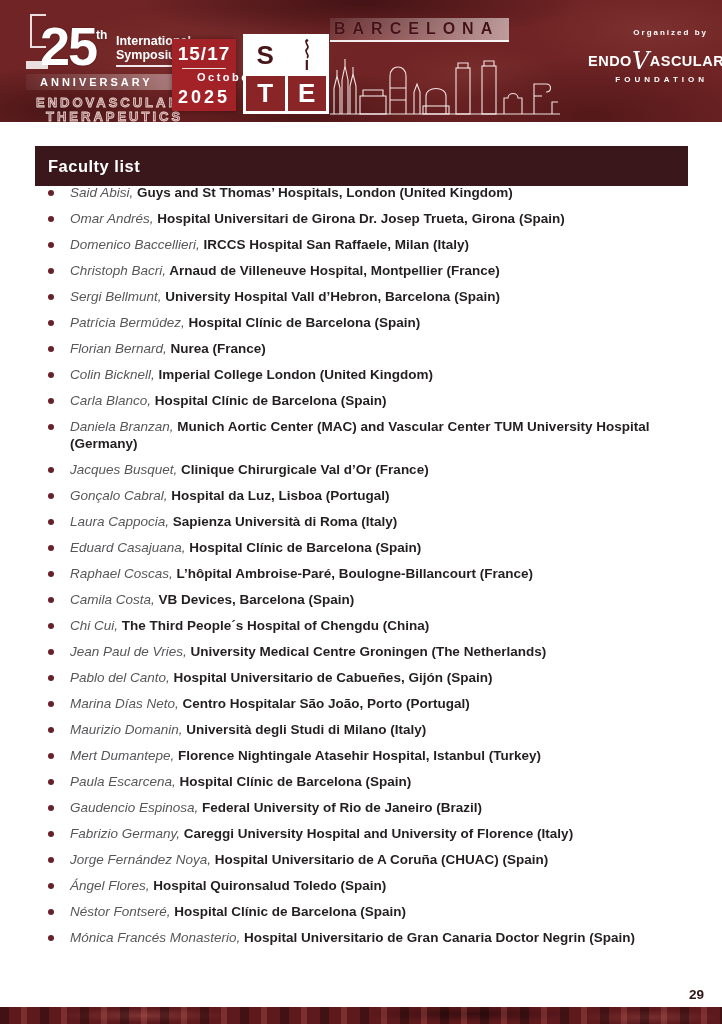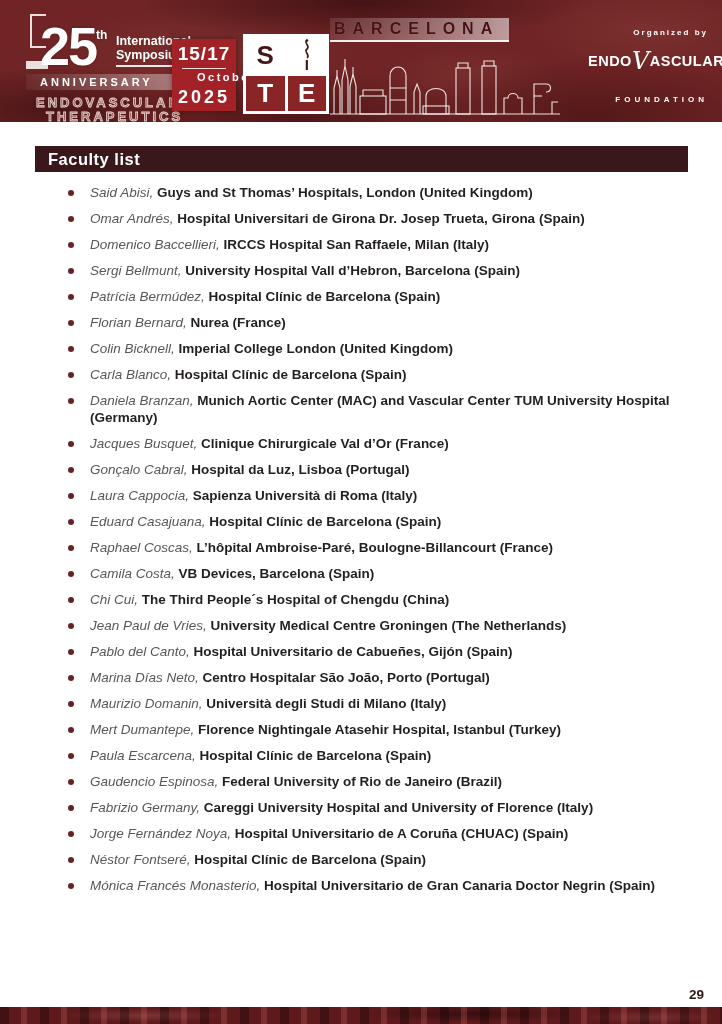--- a/index.html
+++ b/index.html
@@ -60,29 +60,29 @@
   .bcn-band{display:inline-block;background:linear-gradient(90deg, rgba(255,255,255,0.10), rgba(255,255,255,0.55));
     color:#451016;font-size:16px;font-weight:bold;letter-spacing:7px;padding:2px 10px 2px 4px;
     border-bottom:2px solid rgba(255,255,255,0.9);text-shadow:0 0 1px rgba(255,255,255,0.3);}
   .skyline{position:absolute;left:0;top:22px;}
 
   
   .orgby{position:absolute;left:588px;top:28px;width:120px;text-align:right;color:#fff;}
   .orgby .small{font-size:8px;font-weight:bold;letter-spacing:2px;}
   .orgby .endov{font-size:14.5px;font-weight:bold;letter-spacing:0.5px;margin-top:10px;white-space:nowrap;}
   .orgby .endov .vbig{font-size:24px;font-weight:normal;font-family:"DejaVu Serif",serif;font-style:italic;vertical-align:-3px;}
-  .orgby .found{font-size:8px;font-weight:bold;letter-spacing:4px;margin-top:20px;}
-
-  
-  .section-bar{position:absolute;left:35px;top:146px;width:653px;height:26px;background:#3a171b;
+  .orgby .found{font-size:8px;font-weight:bold;letter-spacing:4px;margin-top:0;}
+
+  
+  .section-bar{position:absolute;left:35px;top:146px;width:653px;height:40px;background:#3a171b;
     color:#ffffff;font-size:16.5px;font-weight:bold;letter-spacing:0.5px;
     display:flex;align-items:center;padding-left:13px;box-sizing:border-box;}
 
   
-  .faculty{position:absolute;left:50px;top:184px;width:628px;list-style:none;margin:0;padding:0;}
+  .faculty{position:absolute;left:30px;top:184px;width:628px;list-style:none;margin:0;padding:0;}
   .faculty li{position:relative;padding-left:40px;margin-bottom:9px;font-size:13.5px;line-height:17px;color:#1f1c1d;}
   .faculty li .bullet{position:absolute;left:18px;top:6px;width:6px;height:6px;border-radius:50%;background:#682129;}
   .faculty li .fname{font-style:italic;color:#57575a;font-weight:normal;}
   .faculty li .faff{font-weight:bold;color:#231f20;}
   .faculty li.gap-before{margin-top:13px;}
 
   
   .pagenum{position:absolute;right:18px;bottom:22px;font-size:13.5px;font-weight:bold;color:#2e1417;}
   .footer-strip{position:absolute;left:0;bottom:0;width:722px;height:17px;
     background-color:#5d191c;
@@ -183,20 +183,21 @@
   </div>
 
   <div class="section-bar">
     <span>Faculty list</span>
   </div>
 
   <ul class="faculty" id="faculty-list">
       <li><span class="bullet"></span><span class="fname">Said Abisi,</span><span class="faff"> Guys and St Thomas’ Hospitals, London (United Kingdom)</span></li>
       <li><span class="bullet"></span><span class="fname">Omar Andrés,</span><span class="faff"> Hospital Universitari de Girona Dr. Josep Trueta, Girona (Spain)</span></li>
       <li><span class="bullet"></span><span class="fname">Domenico Baccellieri,</span><span class="faff"> IRCCS Hospital San Raffaele, Milan (Italy)</span></li>
+      <li><span class="bullet"></span><span class="fname">Christoph Bacri,</span><span class="faff"> Arnaud de Villeneuve Hospital, Montpellier (France)</span></li>
       <li><span class="bullet"></span><span class="fname">Sergi Bellmunt,</span><span class="faff"> University Hospital Vall d’Hebron, Barcelona (Spain)</span></li>
       <li><span class="bullet"></span><span class="fname">Patrícia Bermúdez,</span><span class="faff"> Hospital Clínic de Barcelona (Spain)</span></li>
       <li><span class="bullet"></span><span class="fname">Florian Bernard,</span><span class="faff"> Nurea (France)</span></li>
       <li><span class="bullet"></span><span class="fname">Colin Bicknell,</span><span class="faff"> Imperial College London (United Kingdom)</span></li>
       <li><span class="bullet"></span><span class="fname">Carla Blanco,</span><span class="faff"> Hospital Clínic de Barcelona (Spain)</span></li>
       <li><span class="bullet"></span><span class="fname">Daniela Branzan,</span><span class="faff"> Munich Aortic Center (MAC) and Vascular Center TUM University Hospital (Germany)</span></li>
       <li><span class="bullet"></span><span class="fname">Jacques Busquet,</span><span class="faff"> Clinique Chirurgicale Val d’Or (France)</span></li>
       <li><span class="bullet"></span><span class="fname">Gonçalo Cabral,</span><span class="faff"> Hospital da Luz, Lisboa (Portugal)</span></li>
       <li><span class="bullet"></span><span class="fname">Laura Cappocia,</span><span class="faff"> Sapienza Università di Roma (Italy)</span></li>
       <li><span class="bullet"></span><span class="fname">Eduard Casajuana,</span><span class="faff"> Hospital Clínic de Barcelona (Spain)</span></li>
@@ -205,19 +206,20 @@
       <li><span class="bullet"></span><span class="fname">Chi Cui,</span><span class="faff"> The Third People´s Hospital of Chengdu (China)</span></li>
       <li><span class="bullet"></span><span class="fname">Jean Paul de Vries,</span><span class="faff"> University Medical Centre Groningen (The Netherlands)</span></li>
       <li><span class="bullet"></span><span class="fname">Pablo del Canto,</span><span class="faff"> Hospital Universitario de Cabueñes, Gijón (Spain)</span></li>
       <li><span class="bullet"></span><span class="fname">Marina Días Neto,</span><span class="faff"> Centro Hospitalar São João, Porto (Portugal)</span></li>
       <li><span class="bullet"></span><span class="fname">Maurizio Domanin,</span><span class="faff"> Università degli Studi di Milano (Italy)</span></li>
       <li><span class="bullet"></span><span class="fname">Mert Dumantepe,</span><span class="faff"> Florence Nightingale Atasehir Hospital, Istanbul (Turkey)</span></li>
       <li><span class="bullet"></span><span class="fname">Paula Escarcena,</span><span class="faff"> Hospital Clínic de Barcelona (Spain)</span></li>
       <li><span class="bullet"></span><span class="fname">Gaudencio Espinosa,</span><span class="faff"> Federal University of Rio de Janeiro (Brazil)</span></li>
       <li><span class="bullet"></span><span class="fname">Fabrizio Germany,</span><span class="faff"> Careggi University Hospital and University of Florence (Italy)</span></li>
       <li><span class="bullet"></span><span class="fname">Jorge Fernández Noya,</span><span class="faff"> Hospital Universitario de A Coruña (CHUAC) (Spain)</span></li>
+      <li><span class="bullet"></span><span class="fname">Ángel Flores,</span><span class="faff"> Hospital Quironsalud Toledo (Spain)</span></li>
       <li><span class="bullet"></span><span class="fname">Néstor Fontseré,</span><span class="faff"> Hospital Clínic de Barcelona (Spain)</span></li>
       <li><span class="bullet"></span><span class="fname">Mónica Francés Monasterio,</span><span class="faff"> Hospital Universitario de Gran Canaria Doctor Negrin (Spain)</span></li>
     </ul>
 
   <div class="pagenum">29</div>
   <div class="footer-strip"></div>
 </div>
 
 </body></html>

